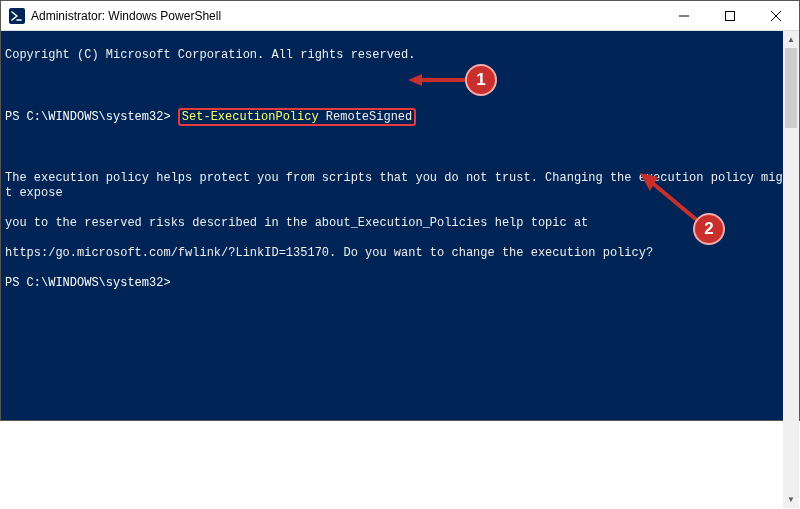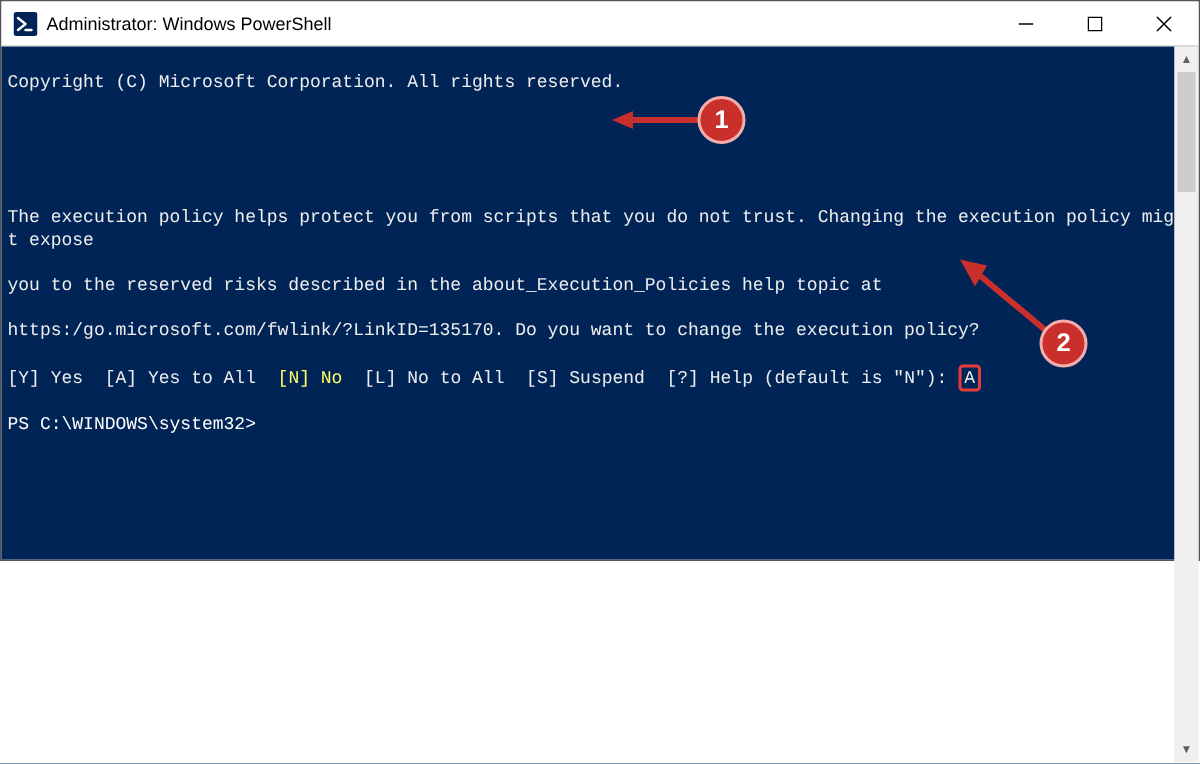--- a/index.html
+++ b/index.html
@@ -8,21 +8,21 @@
     width: 800px;
     height: 509px;
     background: #ffffff;
     font-family: "Segoe UI", Tahoma, sans-serif;
     font-size: 12px;
     overflow: hidden;
     position: relative;
   }
   .window {
     width: 800px;
-    height: 374px;
+    height: 421px;
     background: #ffffff;
     display: flex;
     flex-direction: column;
     border: 1px solid #555;
   }
   .titlebar {
     height: 30px;
     background: #ffffff;
     display: flex;
     align-items: center;
@@ -157,25 +157,25 @@
             <line x1="0" y1="0" x2="10" y2="10" stroke="currentColor" stroke-width="1"></line>
             <line x1="10" y1="0" x2="0" y2="10" stroke="currentColor" stroke-width="1"></line>
           </svg>
       </div>
     </div>
   </div>
 
   <div class="terminal">
 <div class="term-line"><span class="white">Copyright (C) Microsoft Corporation. All rights reserved.</span></div>
 <div class="term-line">&nbsp;</div>
+<div class="term-line"><span class="prompt-white">PS C:\WINDOWS\system32&gt; </span><span class="hl-box"><span class="y">Set-ExecutionPolicy</span><span class="white"> RemoteSigned</span></span></div>
 <div class="term-line">&nbsp;</div>
 <div class="term-line"><span class="white">The execution policy helps protect you from scripts that you do not trust. Changing the execution policy might expose</span></div>
 <div class="term-line"><span class="white">you to the reserved risks described in the about_Execution_Policies help topic at</span></div>
 <div class="term-line"><span class="white">https:/go.microsoft.com/fwlink/?LinkID=135170. Do you want to change the execution policy?</span></div>
-<div class="term-line"><span class="white">[Y] Yes</span>  <span class="white">[A] Yes to All</span>  <span class="y">[N] No</span>  <span class="white">[L] No to All</span>  <span class="white">[S] Suspend</span>  <span class="white">[?] Help (default is "N"): </span><span class="hl-box"><span class="white">A</span></span></div>
 <div class="term-line"><span class="prompt-white">PS C:\WINDOWS\system32&gt;</span></div>
   </div>
 
 </div>
 
 <div class="scrollbar">
   <div class="sb-btn">▲</div>
   <div class="sb-track">
     <div class="sb-thumb"></div>
   </div>

